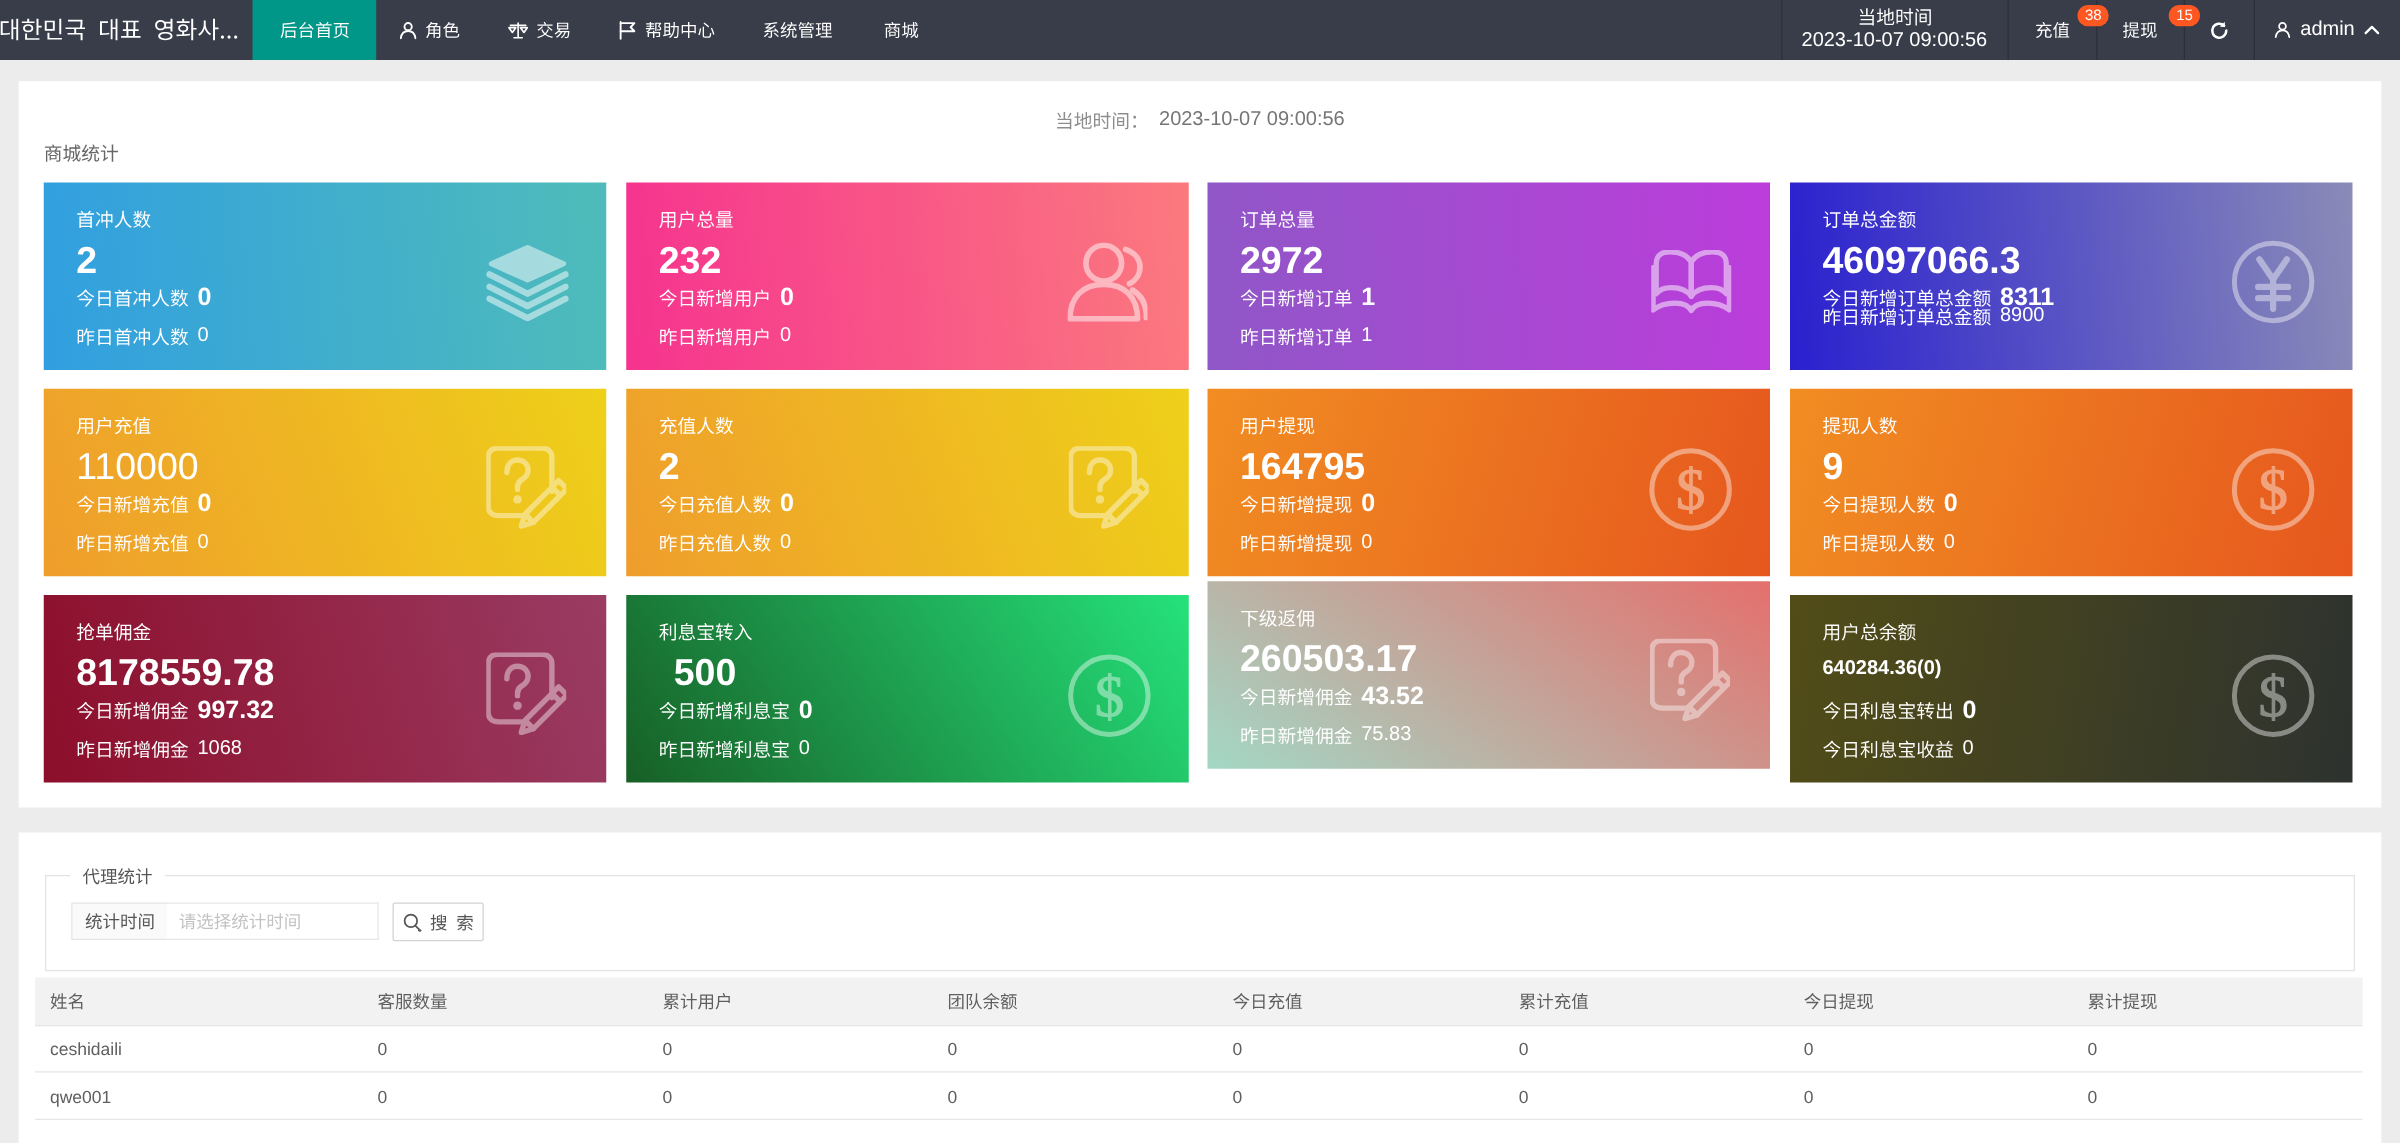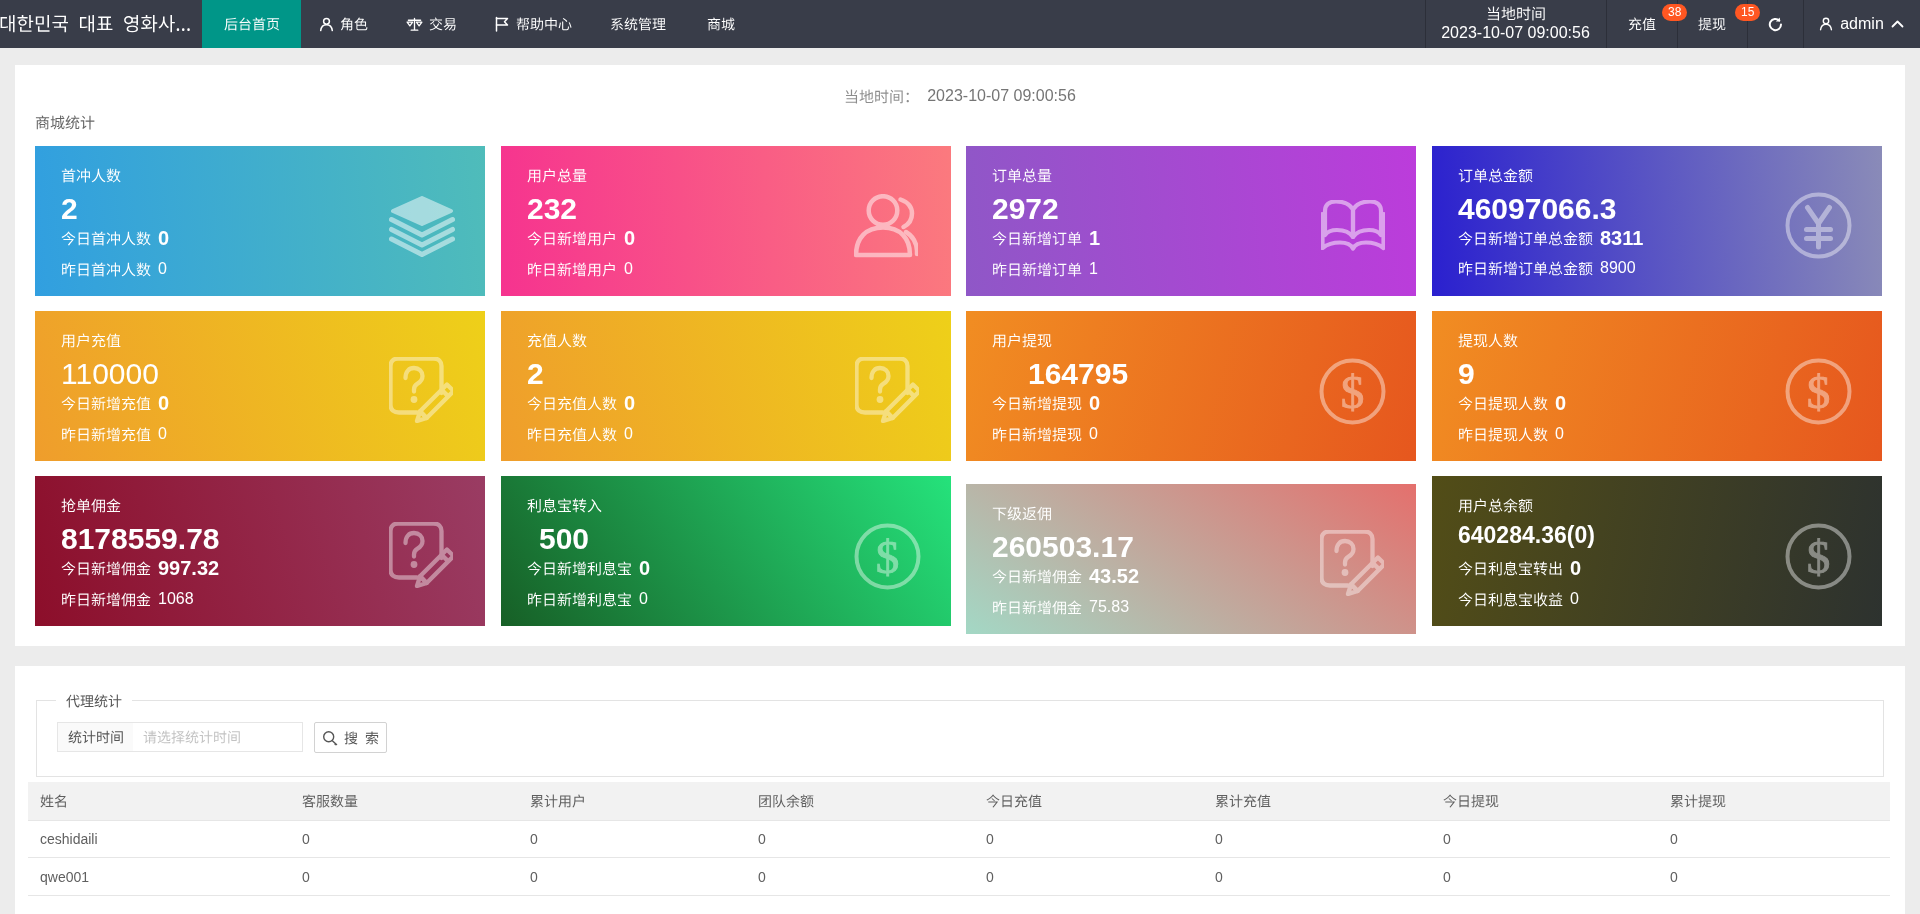--- a/index.html
+++ b/index.html
@@ -397,21 +397,21 @@
           <use href="#c65b0" x="2000"></use>
           <use href="#c589e" x="3000"></use>
           <use href="#c8ba2" x="4000"></use>
           <use href="#c5355" x="5000"></use>
           <use href="#c603b" x="6000"></use>
           <use href="#c91d1" x="7000"></use>
           <use href="#c989d" x="8000"></use>
         </svg>
         <span class="n3">8311</span>
       </div>
-<div class="cl" style="top:112px">
+<div class="cl" style="top:97px">
         <svg viewBox="0 0 9000 1000" style="width:135.0px;height:15px;" fill="#fff">
           <use href="#c6628" x="0"></use>
           <use href="#c65e5" x="1000"></use>
           <use href="#c65b0" x="2000"></use>
           <use href="#c589e" x="3000"></use>
           <use href="#c8ba2" x="4000"></use>
           <use href="#c5355" x="5000"></use>
           <use href="#c603b" x="6000"></use>
           <use href="#c91d1" x="7000"></use>
           <use href="#c989d" x="8000"></use>
@@ -517,21 +517,21 @@
 </div>
     <div class="card" style="left:951px;top:246px;background:linear-gradient(105deg,#f18d22,#e6571e)">
 <div class="ct">
         <svg viewBox="0 0 4000 1000" style="width:60.0px;height:15px;" fill="#fff">
           <use href="#c7528" x="0"></use>
           <use href="#c6237" x="1000"></use>
           <use href="#c63d0" x="2000"></use>
           <use href="#c73b0" x="3000"></use>
         </svg>
       </div>
-<div class="cb" style="top:47px;height:31px;line-height:31px;font-size:30px;font-weight:bold;margin-left:36px;">164795</div>
+<div class="cb" style="top:47px;height:31px;line-height:31px;font-size:30px;font-weight:bold;">164795</div>
 <div class="cl" style="top:82px">
         <svg viewBox="0 0 6000 1000" style="width:90.0px;height:15px;" fill="#fff">
           <use href="#c4eca" x="0"></use>
           <use href="#c65e5" x="1000"></use>
           <use href="#c65b0" x="2000"></use>
           <use href="#c589e" x="3000"></use>
           <use href="#c63d0" x="4000"></use>
           <use href="#c73b0" x="5000"></use>
         </svg>
         <span class="n3">0</span>
@@ -673,21 +673,21 @@
         </svg>
         <span class="n4">0</span>
       </div>
 <div class="ci" style="right:30px;top:47px">
         <svg width="67" height="67" viewBox="0 0 67 67" fill="none" opacity=".42">
 <circle cx="33.5" cy="33.5" r="31" stroke="#fff" stroke-width="4"></circle>
 <text x="33.5" y="49.5" font-family="Liberation Serif" font-size="47" fill="#fff" stroke="#fff" stroke-width="0.9" text-anchor="middle">$</text>
 </svg>
       </div>
 </div>
-    <div class="card" style="left:951px;top:419px;background:linear-gradient(34deg,#a3d8c5,#e4706d)">
+    <div class="card" style="left:951px;top:400px;background:linear-gradient(34deg,#a3d8c5,#e4706d)">
 <div class="ct">
         <svg viewBox="0 0 4000 1000" style="width:60.0px;height:15px;" fill="#fff">
           <use href="#c4e0b" x="0"></use>
           <use href="#c7ea7" x="1000"></use>
           <use href="#c8fd4" x="2000"></use>
           <use href="#c4f63" x="3000"></use>
         </svg>
       </div>
 <div class="cb" style="top:47px;height:31px;line-height:31px;font-size:30px;font-weight:bold;">260503.17</div>
 <div class="cl" style="top:82px">
@@ -728,21 +728,21 @@
     <div class="card" style="left:1417px;top:411px;background:linear-gradient(100deg,#524d17,#2d322f)">
 <div class="ct">
         <svg viewBox="0 0 5000 1000" style="width:75.0px;height:15px;" fill="#fff">
           <use href="#c7528" x="0"></use>
           <use href="#c6237" x="1000"></use>
           <use href="#c603b" x="2000"></use>
           <use href="#c4f59" x="3000"></use>
           <use href="#c989d" x="4000"></use>
         </svg>
       </div>
-<div class="cb" style="top:49px;height:20px;line-height:20px;font-size:23px;font-weight:bold;">640284.36(0)</div>
+<div class="cb" style="top:49px;height:20px;line-height:20px;font-size:16px;font-weight:bold;">640284.36(0)</div>
 <div class="cl" style="top:82px">
         <svg viewBox="0 0 7000 1000" style="width:105.0px;height:15px;" fill="#fff">
           <use href="#c4eca" x="0"></use>
           <use href="#c65e5" x="1000"></use>
           <use href="#c5229" x="2000"></use>
           <use href="#c606f" x="3000"></use>
           <use href="#c5b9d" x="4000"></use>
           <use href="#c8f6c" x="5000"></use>
           <use href="#c51fa" x="6000"></use>
         </svg>

